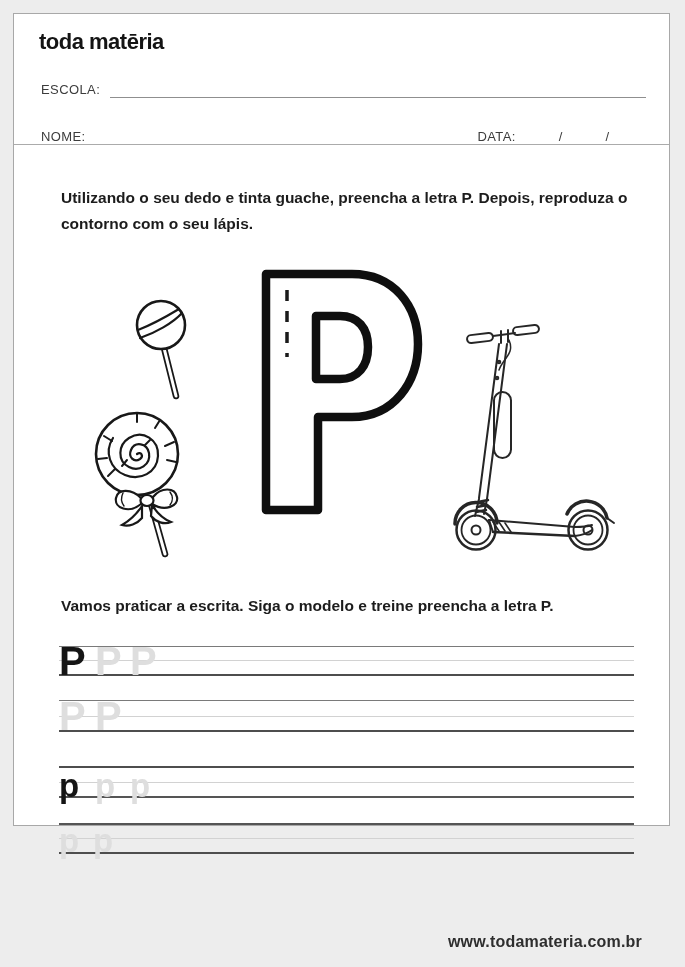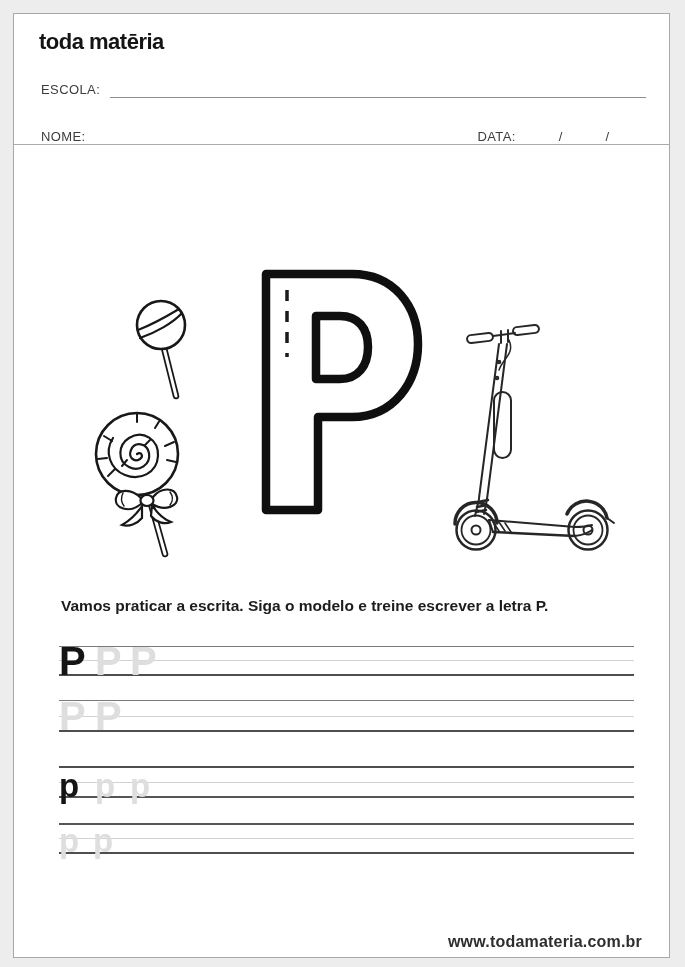--- a/index.html
+++ b/index.html
@@ -4,21 +4,21 @@
 <style>
   html,body{margin:0;padding:0;}
   body{
     width:685px;height:967px;
     background:#ededed;
     font-family:"Liberation Sans","DejaVu Sans",sans-serif;
     position:relative;
     overflow:hidden;
   }
   .card{
-    position:absolute;left:13px;top:13px;width:657px;height:945px;
+    position:absolute;left:13px;top:13px;width:657px;height:813px;
     background:#ffffff;border:1px solid #a8a8a8;box-sizing:border-box;padding-left:8px;
   }
   .logo{
     position:absolute;left:25px;top:15px;
     font-size:22px;font-weight:bold;color:#141414;letter-spacing:-0.5px;
   }
   .field-row{
     position:absolute;left:27px;width:605px;height:18px;
     display:flex;align-items:flex-end;
   }
@@ -99,20 +99,21 @@
     <span class="field-label data-label">DATA:</span>
     <span class="date-blank"></span>
     <span class="slash">/</span>
     <span class="date-blank"></span>
     <span class="slash">/</span>
     <span class="date-blank"></span>
   </div>
 
   <div class="divider"></div>
 
+  <p class="instruction instr1">Utilizando o seu dedo e tinta guache, preencha a letra P. Depois, reproduza o contorno com o seu lápis.</p>
 
   <svg class="illus ball-lollipop" width="62" height="104" viewBox="0 0 62 104">
     <g fill="none" stroke="#181818" stroke-linecap="round">
       <path d="M 33,51 L 45,99" stroke-width="6.5"></path>
       <path d="M 33,51 L 45,99" stroke="#ffffff" stroke-width="3"></path>
       <circle cx="30" cy="28" r="24" fill="#ffffff" stroke-width="2.6"></circle>
       <path d="M 7,33 C 20,28 38,18 48,12" stroke-width="2.2"></path>
       <path d="M 9,41 C 24,36 42,26 51,16" stroke-width="2.2"></path>
     </g>
   </svg>
@@ -187,21 +188,21 @@
       <path d="M 42,216 L 48,225 M 48,216 L 54,225 M 54,217 L 60,226" stroke-width="1.6"></path>
 
       <path d="M 116,208 A 21 21 0 0 1 156,212" stroke-width="3.5"></path>
       <path d="M 156,212 L 163,217"></path>
       <circle cx="137" cy="224" r="19.5" stroke-width="2.5"></circle>
       <circle cx="137" cy="224" r="14.5" stroke-width="1.8"></circle>
       <circle cx="137" cy="224" r="4.5"></circle>
     </g>
   </svg>
 
-  <p class="instruction instr2">Vamos praticar a escrita. Siga o modelo e treine escrever a letra P.</p>
+  <p class="instruction instr2">Vamos praticar a escrita. Siga o modelo e treine preencha a letra P.</p>
 
   <div class="pline l-med r1a"></div>
   <div class="pline l-light r1b"></div>
   <div class="pline l-dark r1c"></div>
   <div class="pline l-med r2a"></div>
   <div class="pline l-light r2b"></div>
   <div class="pline l-dark r2c"></div>
 
   <div class="pline l-dark r3a"></div>
   <div class="pline l-light r3b"></div>

